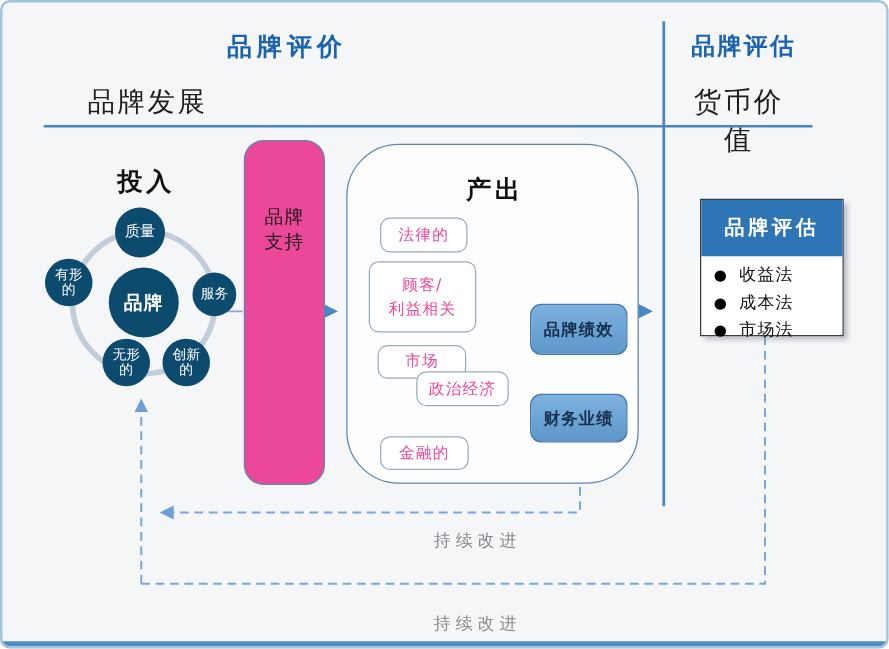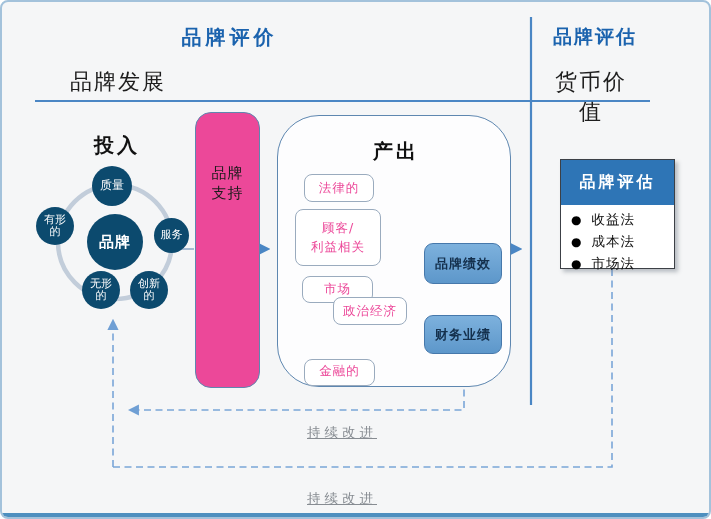--- a/index.html
+++ b/index.html
@@ -41,21 +41,21 @@
               display:flex;align-items:center;justify-content:center;}
 
   
   .valuation-box{background:#ffffff;border:1.5px solid #3c4046;box-shadow:3px 3px 4px rgba(110,120,130,.45);}
   .valuation-header{height:45px;background:#2e75b6;color:#fff;font-weight:bold;font-size:16px;
                     letter-spacing:3px;display:flex;align-items:center;justify-content:center;}
   .valuation-body{padding:4px 0 0 10px;}
   .method-row{display:flex;align-items:center;gap:9px;height:22px;font-size:13.5px;color:#111;letter-spacing:1px;}
   .bullet{font-size:12px;color:#000;line-height:1;}
 
-  .feedback-label{font-size:13.5px;color:#878c92;letter-spacing:4px;text-align:left;text-decoration:underline;}
+  .feedback-label{font-size:13.5px;color:#878c92;letter-spacing:4px;text-align:right;}
 
   .bottom-bar{position:absolute;left:0;right:0;bottom:0;height:4px;background:#4e8fbf;z-index:3;}
 </style>
 </head>
 <body>
 
 <div id="stage">
 
   <svg class="layer" viewBox="0 0 711 519">
     <defs>
@@ -132,21 +132,21 @@
   <div class="abs z factor-box" style="left:293px;top:207px;width:86px;height:57px;">
     <span>顾客/</span>
     <span>利益相关</span>
   </div>
   <div class="abs z factor-box" style="left:300px;top:274px;width:71px;height:27px;">
     <span>市场</span>
   </div>
   <div class="abs z factor-box" style="left:302px;top:295px;width:74px;height:28px;margin-left:29px;">
     <span>政治经济</span>
   </div>
-  <div class="abs z factor-box" style="left:302px;top:357px;width:71px;height:27px;font-family:Liberation Mono, monospace;">
+  <div class="abs z factor-box" style="left:302px;top:347px;width:71px;height:27px;">
     <span>金融的</span>
   </div>
 
   <div class="abs z result-box" style="left:422px;top:241px;width:78px;height:41px;">
     <span>品牌绩效</span>
   </div>
   <div class="abs z result-box" style="left:422px;top:313px;width:78px;height:39px;">
     <span>财务业绩</span>
   </div>
 

